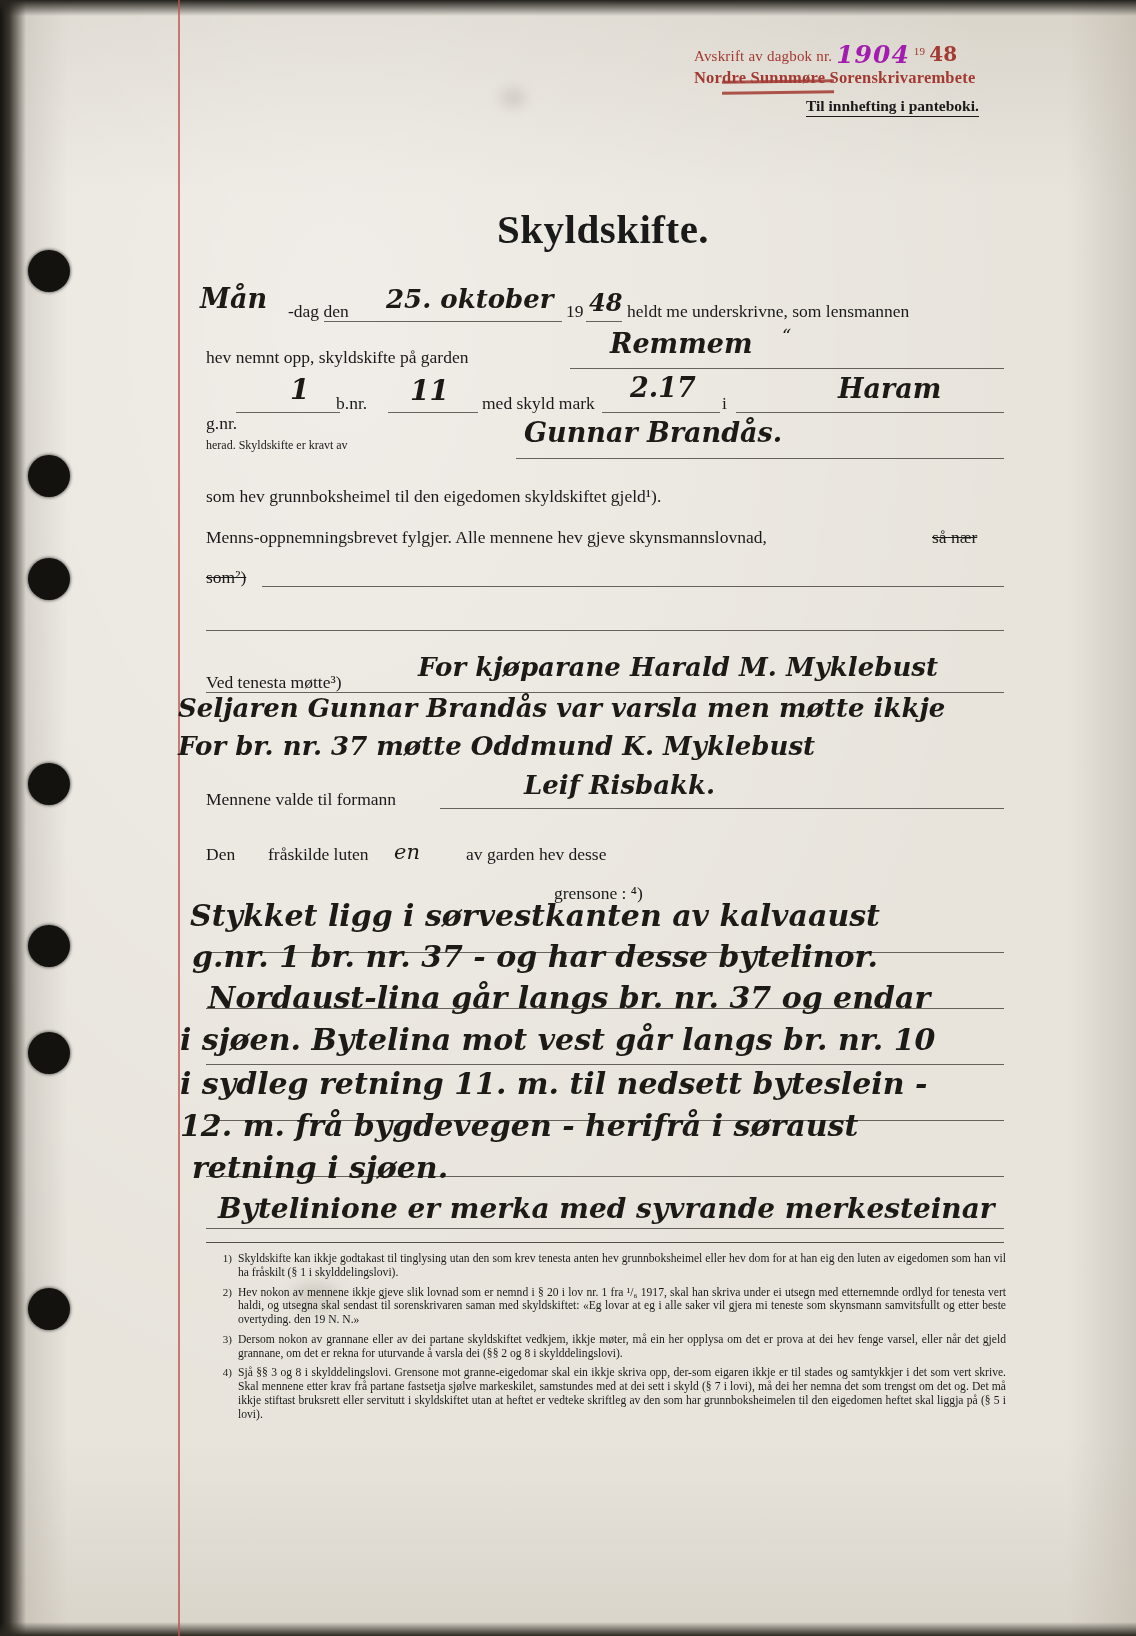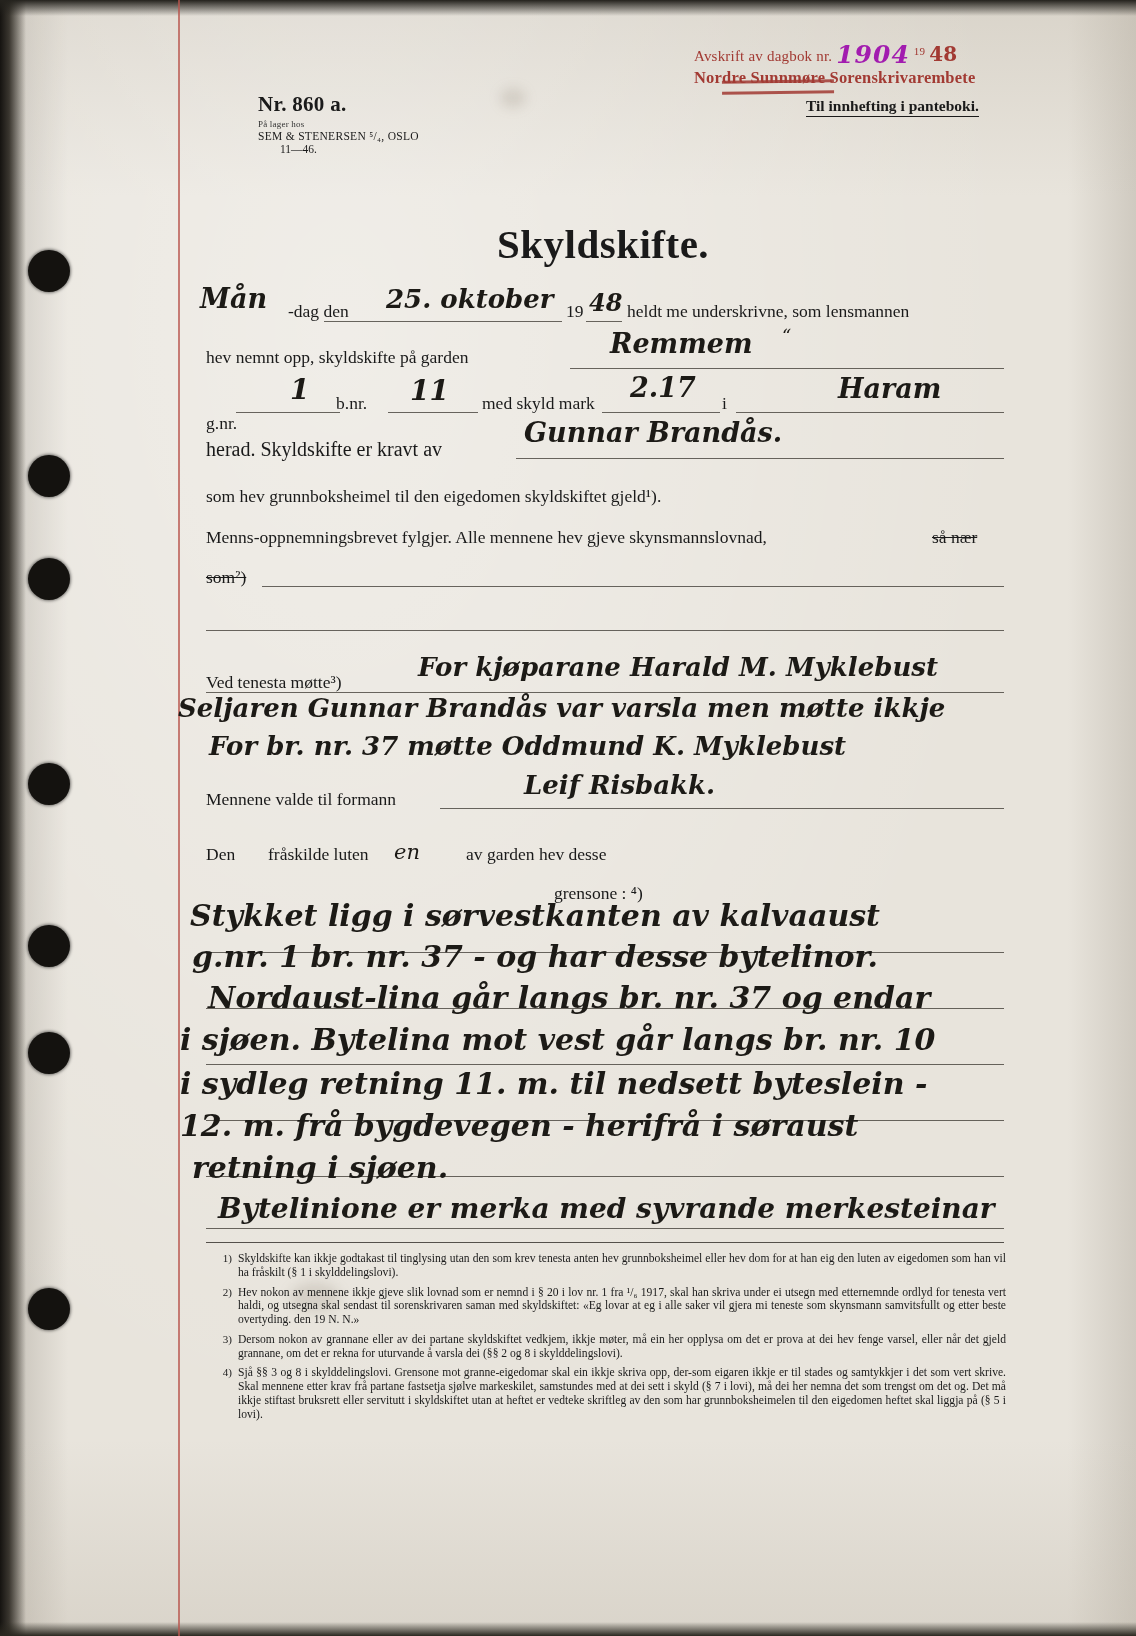--- a/index.html
+++ b/index.html
@@ -119,21 +119,21 @@
     font-size: 21px;
     font-weight: bold;
     letter-spacing: .3px;
   }
   .formblock .tiny1 { font-size: 9px; letter-spacing: .2px; margin-top: 2px; color:#333; }
   .formblock .tiny2 { font-size: 11.5px; letter-spacing: .3px; margin-top: 1px; }
   .formblock .tiny3 { font-size: 11.5px; margin-top: 1px; margin-left: 22px; }
   .title {
     position: absolute;
     left: 0; right: 0;
-    top: 220px;
+    top: 205px;
     text-align: center;
     font-size: 41px;
     font-weight: bold;
     letter-spacing: .5px;
     padding-left: 70px;
   }
   .rule {
     position: absolute;
     border-bottom: 1px solid #3a362f;
     opacity: .75;
@@ -213,26 +213,20 @@
   <div class="stamp-red" id="journal-line">
     <span>Avskrift av dagbok nr.</span>
     <span class="hand">1904</span>
     <span class="sup">19</span>
     <span class="yr">48</span>
   </div>
   <div class="stamp-red" id="office-line">Nordre Sunnmøre Sorenskrivarembete</div>
   <div class="strike-through"></div>
   <div id="binding-note">Til innhefting i panteboki.</div>
 
-  <div class="formblock">
-    <div class="nr">Nr. 860 a.</div>
-    <div class="tiny1">På lager hos</div>
-    <div class="tiny2">SEM &amp; STENERSEN ⁵/₄, OSLO</div>
-    <div class="tiny3">11—46.</div>
-  </div>
 
   <div class="title">Skyldskifte.</div>
 
   <div style="position:absolute; left:288px; top:301px; font-size:17.5px;">-dag den</div>
   <div class="hw hw-b" style="left:200px; top:283px; font-size:27px;">Mån</div>
   <div class="hw hw-b" style="left:386px; top:284px; font-size:26px;">25. oktober</div>
   <div style="position:absolute; left:566px; top:301px; font-size:17.5px;">19</div>
   <div class="hw hw-b" style="left:589px; top:288px; font-size:24px;">48</div>
   <div style="position:absolute; left:627px; top:301px; font-size:17.5px;">heldt me underskrivne, som lensmannen</div>
   <div class="rule" style="left:324px; top:321px; width:238px;"></div>
@@ -249,37 +243,37 @@
   <div class="hw hw-b" style="left:410px; top:374px; font-size:28px;">11</div>
   <div style="position:absolute; left:482px; top:393px; font-size:17.5px;">med skyld mark</div>
   <div class="hw hw-b" style="left:630px; top:372px; font-size:27px;">2.17</div>
   <div style="position:absolute; left:722px; top:393px; font-size:17.5px;">i</div>
   <div class="hw hw-b" style="left:838px; top:373px; font-size:27px;">Haram</div>
   <div class="rule" style="left:236px; top:412px; width:104px;"></div>
   <div class="rule" style="left:388px; top:412px; width:90px;"></div>
   <div class="rule" style="left:602px; top:412px; width:118px;"></div>
   <div class="rule" style="left:736px; top:412px; width:268px;"></div>
 
-  <div style="position:absolute; left:206px; top:438px; font-size:20px;">herad.  Skyldskifte er kravt av</div>
+  <div style="position:absolute; left:206px; top:438px; font-size:12px;">herad.  Skyldskifte er kravt av</div>
   <div class="hw hw-b" style="left:524px; top:417px; font-size:27px;">Gunnar Brandås.</div>
   <div class="rule" style="left:516px; top:458px; width:488px;"></div>
 
   <div style="position:absolute; left:206px; top:486px; font-size:17.5px;">som hev grunnboksheimel til den eigedomen skyldskiftet gjeld¹).</div>
 
   <div style="position:absolute; left:206px; top:527px; font-size:17.5px;">Menns-oppnemningsbrevet fylgjer. Alle mennene hev gjeve skynsmannslovnad,</div>
   <div style="position:absolute; left:932px; top:527px; font-size:17.5px; text-decoration: line-through;">så nær</div>
   <div style="position:absolute; left:206px; top:567px; font-size:17.5px; text-decoration: line-through;">som²)</div>
   <div class="rule" style="left:262px; top:586px; width:742px;"></div>
   <div class="rule" style="left:206px; top:630px; width:798px;"></div>
 
   <div style="position:absolute; left:206px; top:672px; font-size:17.5px;">Ved tenesta møtte³)</div>
   <div class="hw hw-b" style="left:418px; top:652px; font-size:26px;">For kjøparane Harald M. Myklebust</div>
   <div class="rule" style="left:206px; top:692px; width:798px;"></div>
   <div class="hw hw-b" style="left:178px; top:693px; font-size:26px;">Seljaren Gunnar Brandås var varsla men møtte ikkje</div>
-  <div class="hw hw-b" style="left:178px; top:731px; font-size:26px;padding-left:31px;">For br. nr. 37 møtte Oddmund K. Myklebust</div>
+  <div class="hw hw-b" style="left:178px; top:731px; font-size:26px;">For br. nr. 37 møtte Oddmund K. Myklebust</div>
 
   <div style="position:absolute; left:206px; top:789px; font-size:17.5px;">Mennene valde til formann</div>
   <div class="hw hw-b" style="left:524px; top:770px; font-size:26px;">Leif Risbakk.</div>
   <div class="rule" style="left:440px; top:808px; width:564px;"></div>
 
   <div style="position:absolute; left:206px; top:844px; font-size:17.5px;">Den</div>
   <div style="position:absolute; left:268px; top:844px; font-size:17.5px;">fråskilde luten</div>
   <div class="hw" style="left:394px; top:840px; font-size:21px;">en</div>
   <div style="position:absolute; left:466px; top:844px; font-size:17.5px;">av garden hev desse</div>
   <div style="position:absolute; left:554px; top:883px; font-size:17.5px;">grensone : ⁴)</div>

